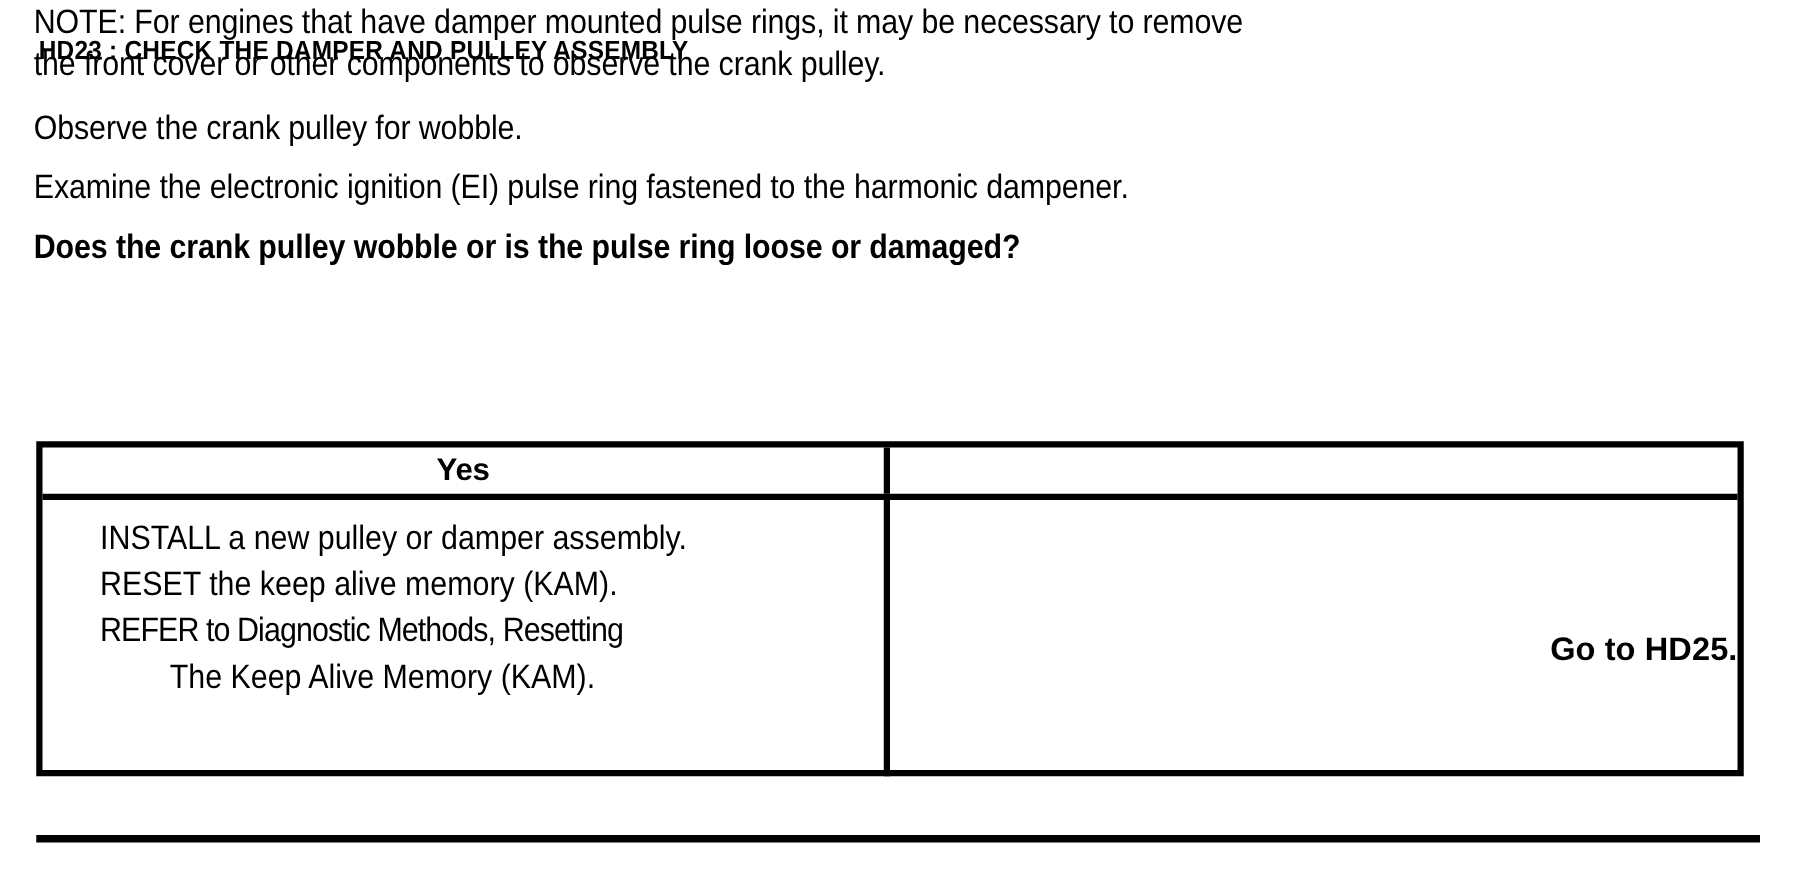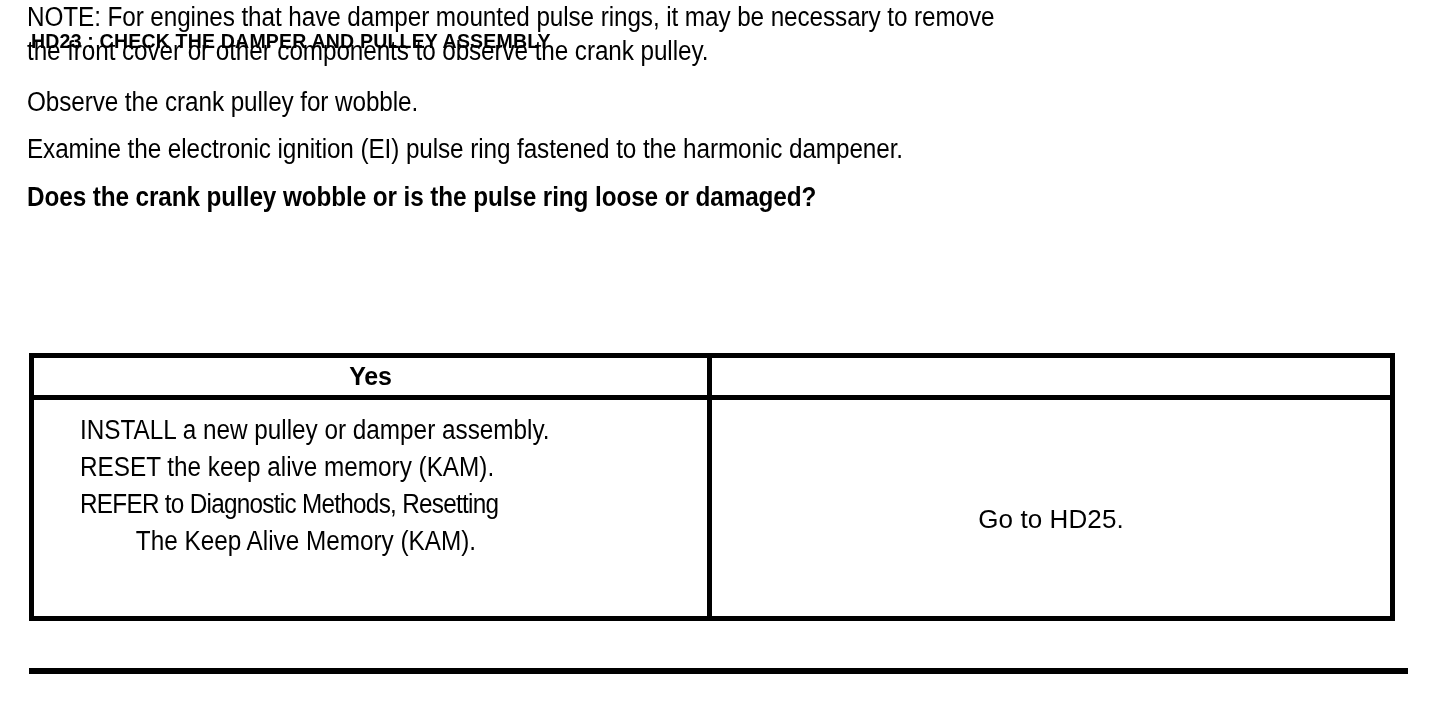--- a/index.html
+++ b/index.html
@@ -120,24 +120,24 @@
   }
   .yes-line.indent {
     padding-left: 62px;
   }
 
   .no-text {
     position: absolute;
     left: 0;
     right: 0;
     top: 104px;
-    text-align: center;
+    text-align: right;
     font-size: 26px;
     line-height: 30px;
-    font-weight: 400;
+    font-weight: 700;
     letter-spacing: 0.1px;
   }
 
   
   .bottom-rule {
     position: absolute;
     left: 29px;
     top: 668px;
     width: 1379px;
     height: 6px;

